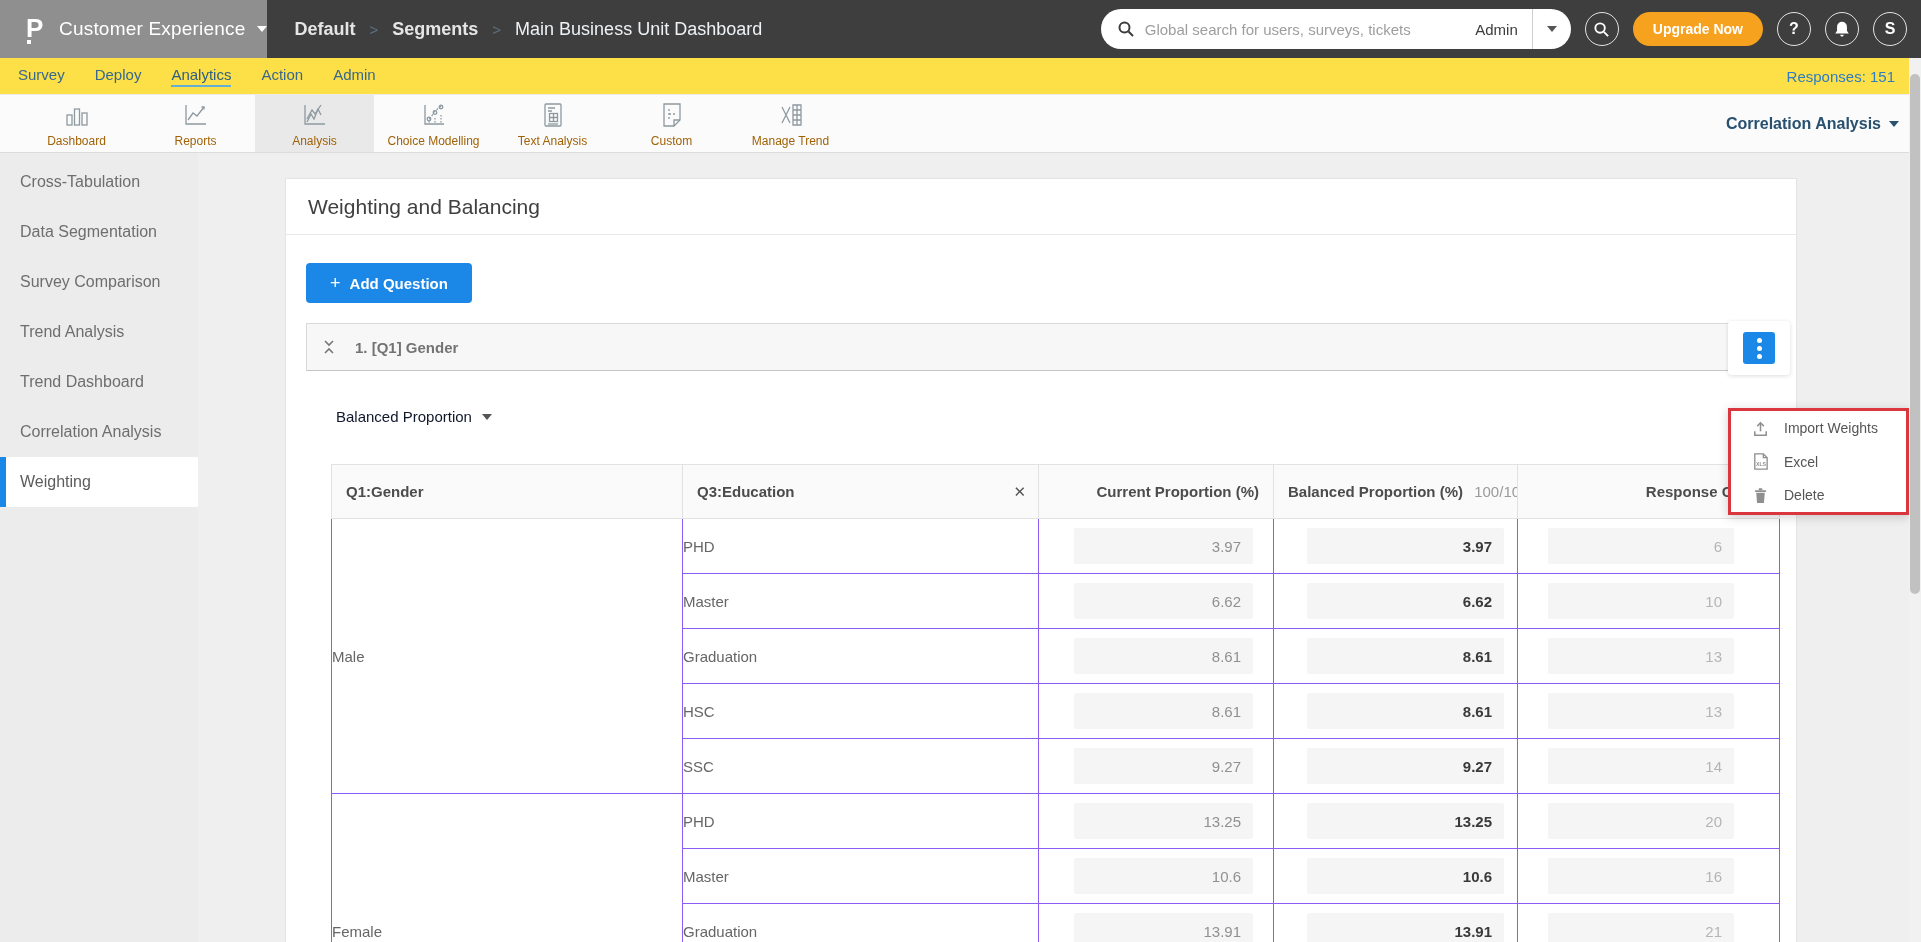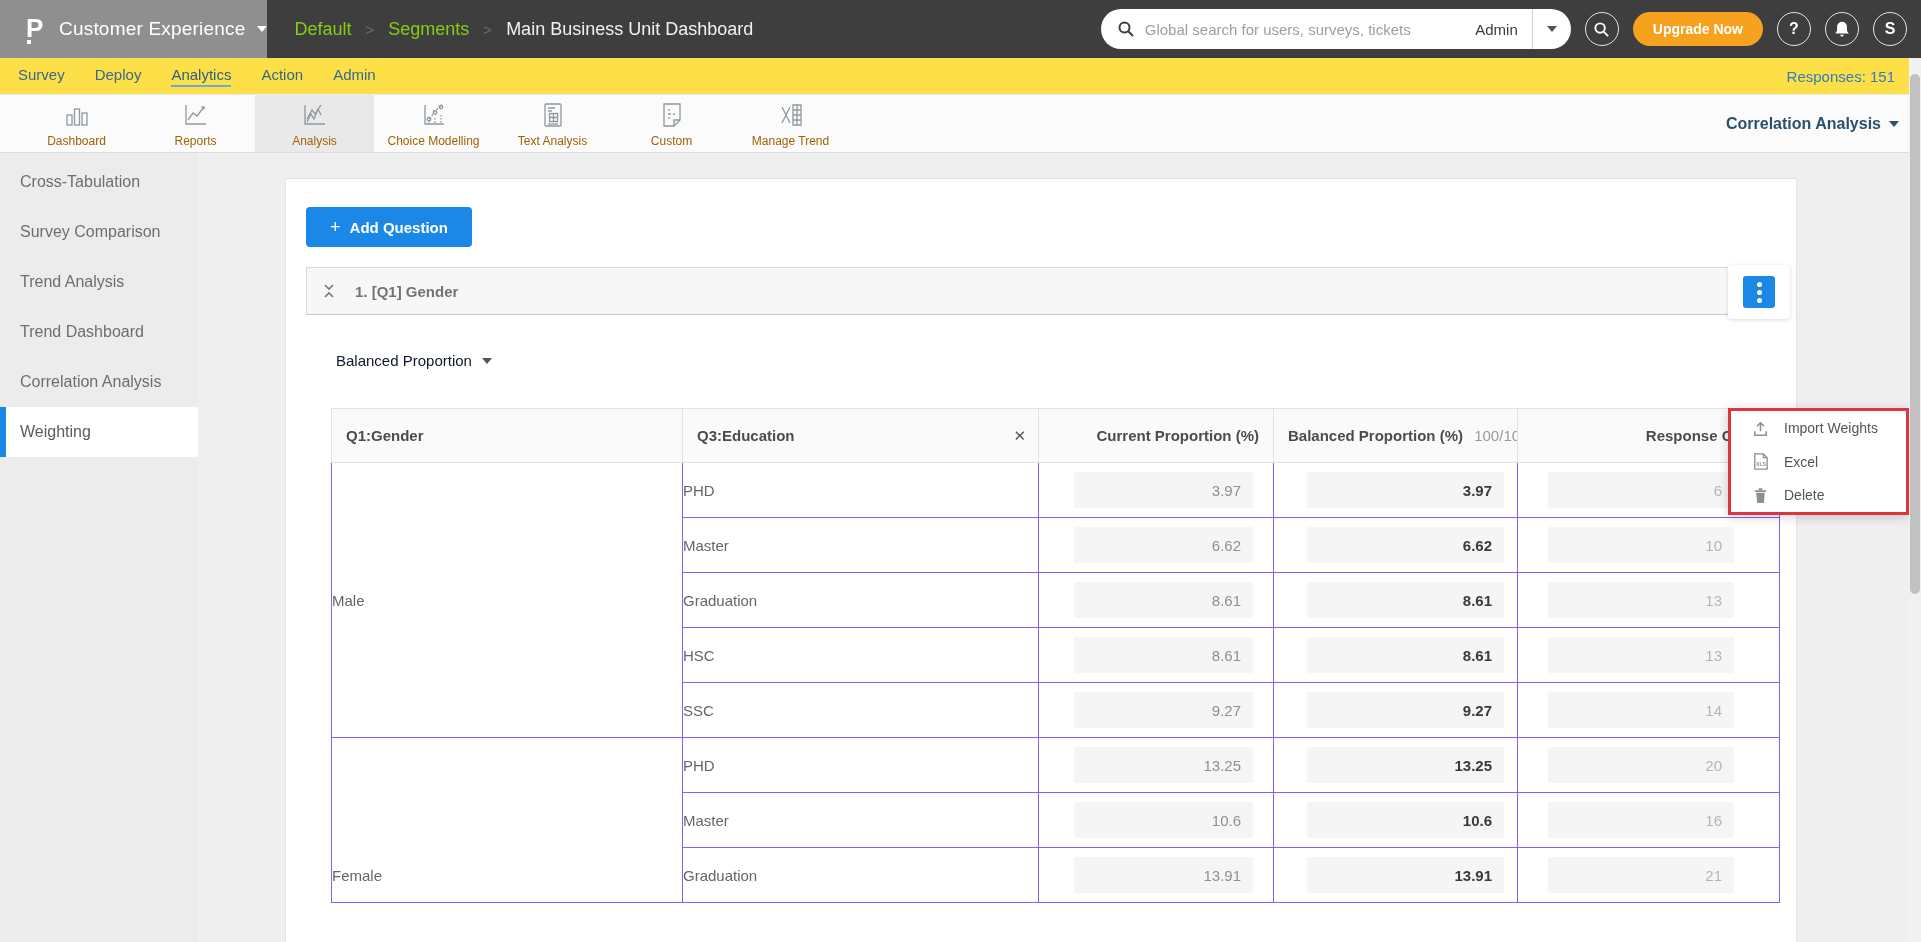--- a/index.html
+++ b/index.html
@@ -6,21 +6,21 @@
   html,body { width:1921px; height:942px; overflow:hidden; }
   body { font-family:"Liberation Sans", sans-serif; background:#efefef; }
   .page { position:relative; width:1921px; height:942px; overflow:hidden; background:#efefef; }
 
   
   .topbar { position:absolute; top:0; left:0; width:100%; height:58px; background:#3e3e3e; display:flex; align-items:center; z-index:20; }
   .brand-block { flex:0 0 258px; height:100%; background:#8f8f8f; display:flex; align-items:center; gap:11px; padding-left:24px; cursor:pointer; }
   .brand { color:#fff; font-size:19px; letter-spacing:.2px; white-space:nowrap; }
   .caret-w { width:0; height:0; border-left:5px solid transparent; border-right:5px solid transparent; border-top:6px solid #fff; }
   .breadcrumb { display:flex; align-items:center; gap:14px; margin-left:28px; font-size:18px; white-space:nowrap; }
-  .bc-link { color:#84cc16; cursor:pointer; }
+  .bc-link { color:#e5e5e5; cursor:pointer;font-weight:bold; }
   .bc-sep { color:#5d7283; font-size:15px; }
   .bc-current { color:#eef2f5; }
   .topbar-right { margin-left:auto; display:flex; align-items:center; gap:14px; padding-right:14px; }
   .search-pill { width:470px; height:40px; background:#fff; border-radius:20px; display:flex; align-items:center; padding-left:16px; overflow:hidden; cursor:text; }
   .search-pill .ph { color:#9e9e9e; font-size:15px; margin-left:10px; flex:1; white-space:nowrap; overflow:hidden; }
   .scope { color:#3c3c3c; font-size:15px; margin-right:14px; cursor:pointer; }
   .pill-div { width:1px; height:40px; background:#cfcfcf; }
   .pill-caret { width:38px; height:100%; display:flex; align-items:center; justify-content:center; cursor:pointer; }
   .caret-d { width:0; height:0; border-left:5px solid transparent; border-right:5px solid transparent; border-top:6px solid #555; }
   .circle-btn { width:34px; height:34px; flex:0 0 34px; border:1.5px solid rgba(255,255,255,.85); border-radius:50%; display:flex; align-items:center; justify-content:center; color:#fff; font-size:16px; font-weight:700; cursor:pointer; background:transparent; }
@@ -213,29 +213,31 @@
       <span class="tool-label">Manage Trend</span>
     </div>
     <div class="view-dropdown">
       <span>Correlation Analysis</span>
       <span class="caret-n"></span>
     </div>
   </div>
 
   <aside class="sidebar">
     <div class="side-item">Cross-Tabulation</div>
+    <div class="side-item">Data Segmentation</div>
     <div class="side-item">Survey Comparison</div>
     <div class="side-item">Trend Analysis</div>
     <div class="side-item">Trend Dashboard</div>
     <div class="side-item">Correlation Analysis</div>
     <div class="side-item active">Weighting</div>
   </aside>
 
   <main class="content">
     <div class="card">
+      <div class="card-title">Weighting and Balancing</div>
       <div class="card-body">
 
         <button class="add-q">
           <span class="plus">+</span>
           <span>Add Question</span>
         </button>
 
         <div class="q-row">
           <svg width="16" height="16" viewBox="0 0 16 16">
             <polyline points="4,2 8,6 12,2" fill="none" stroke="#777" stroke-width="1.6"></polyline>

